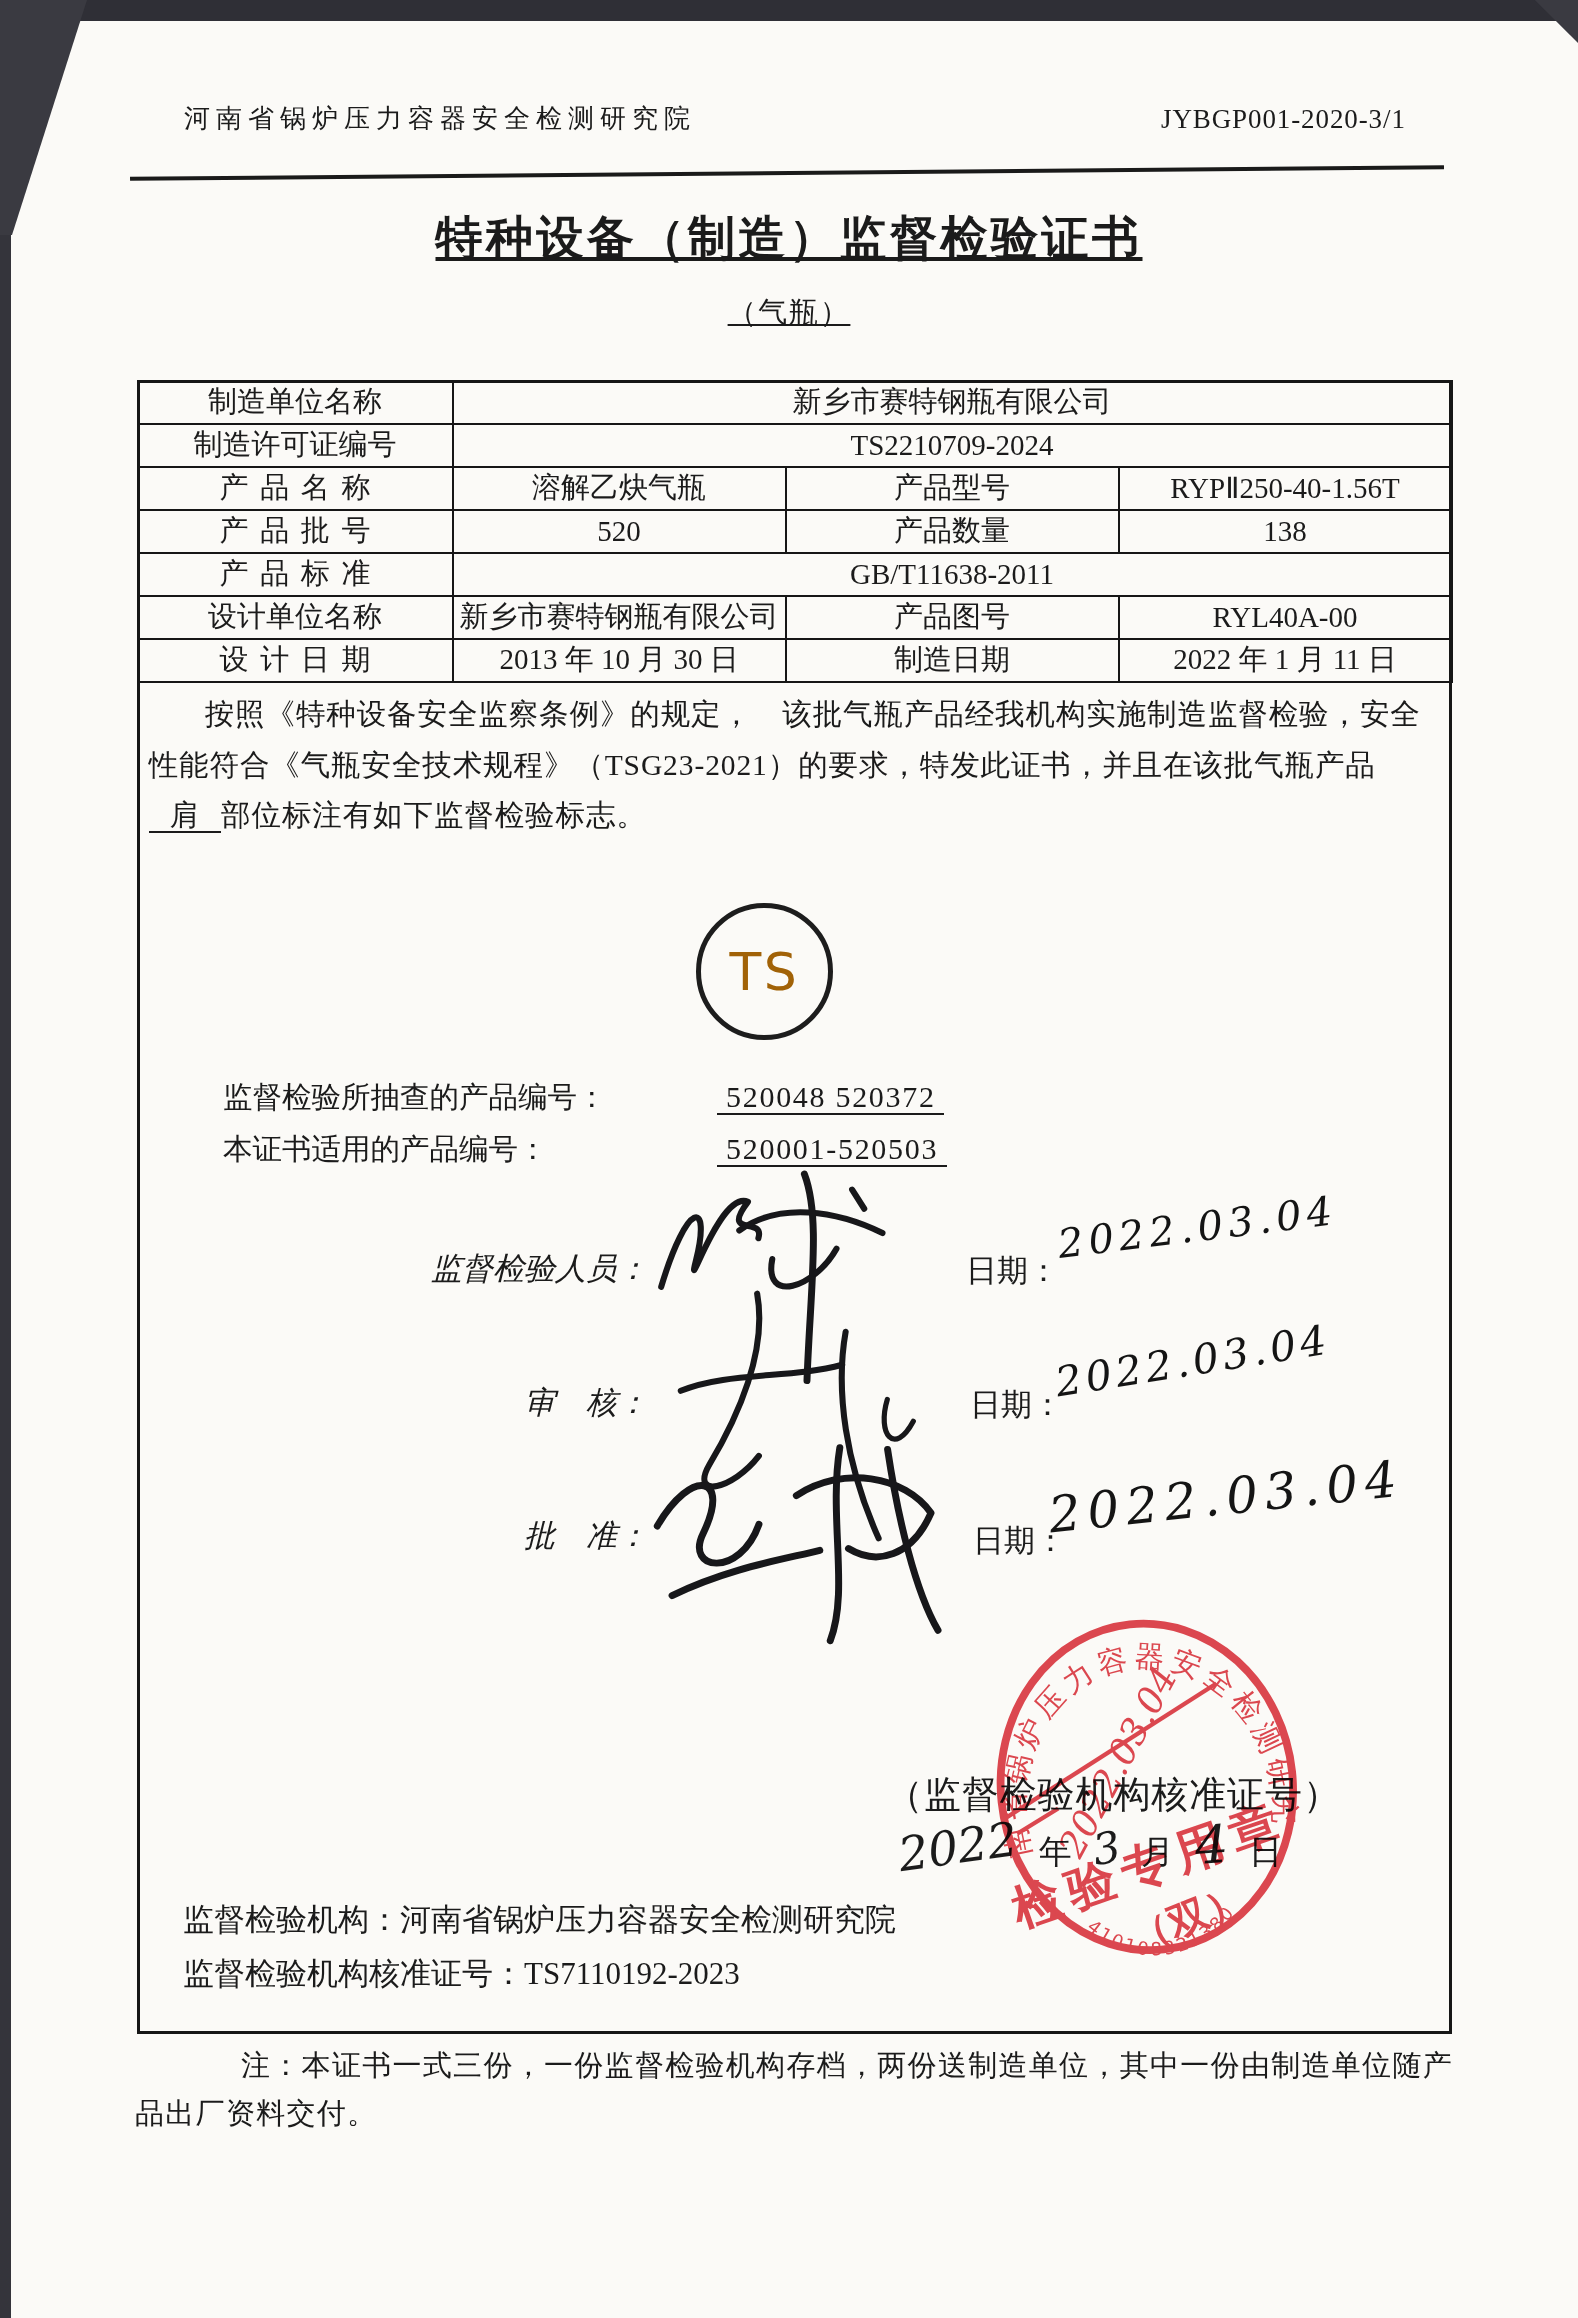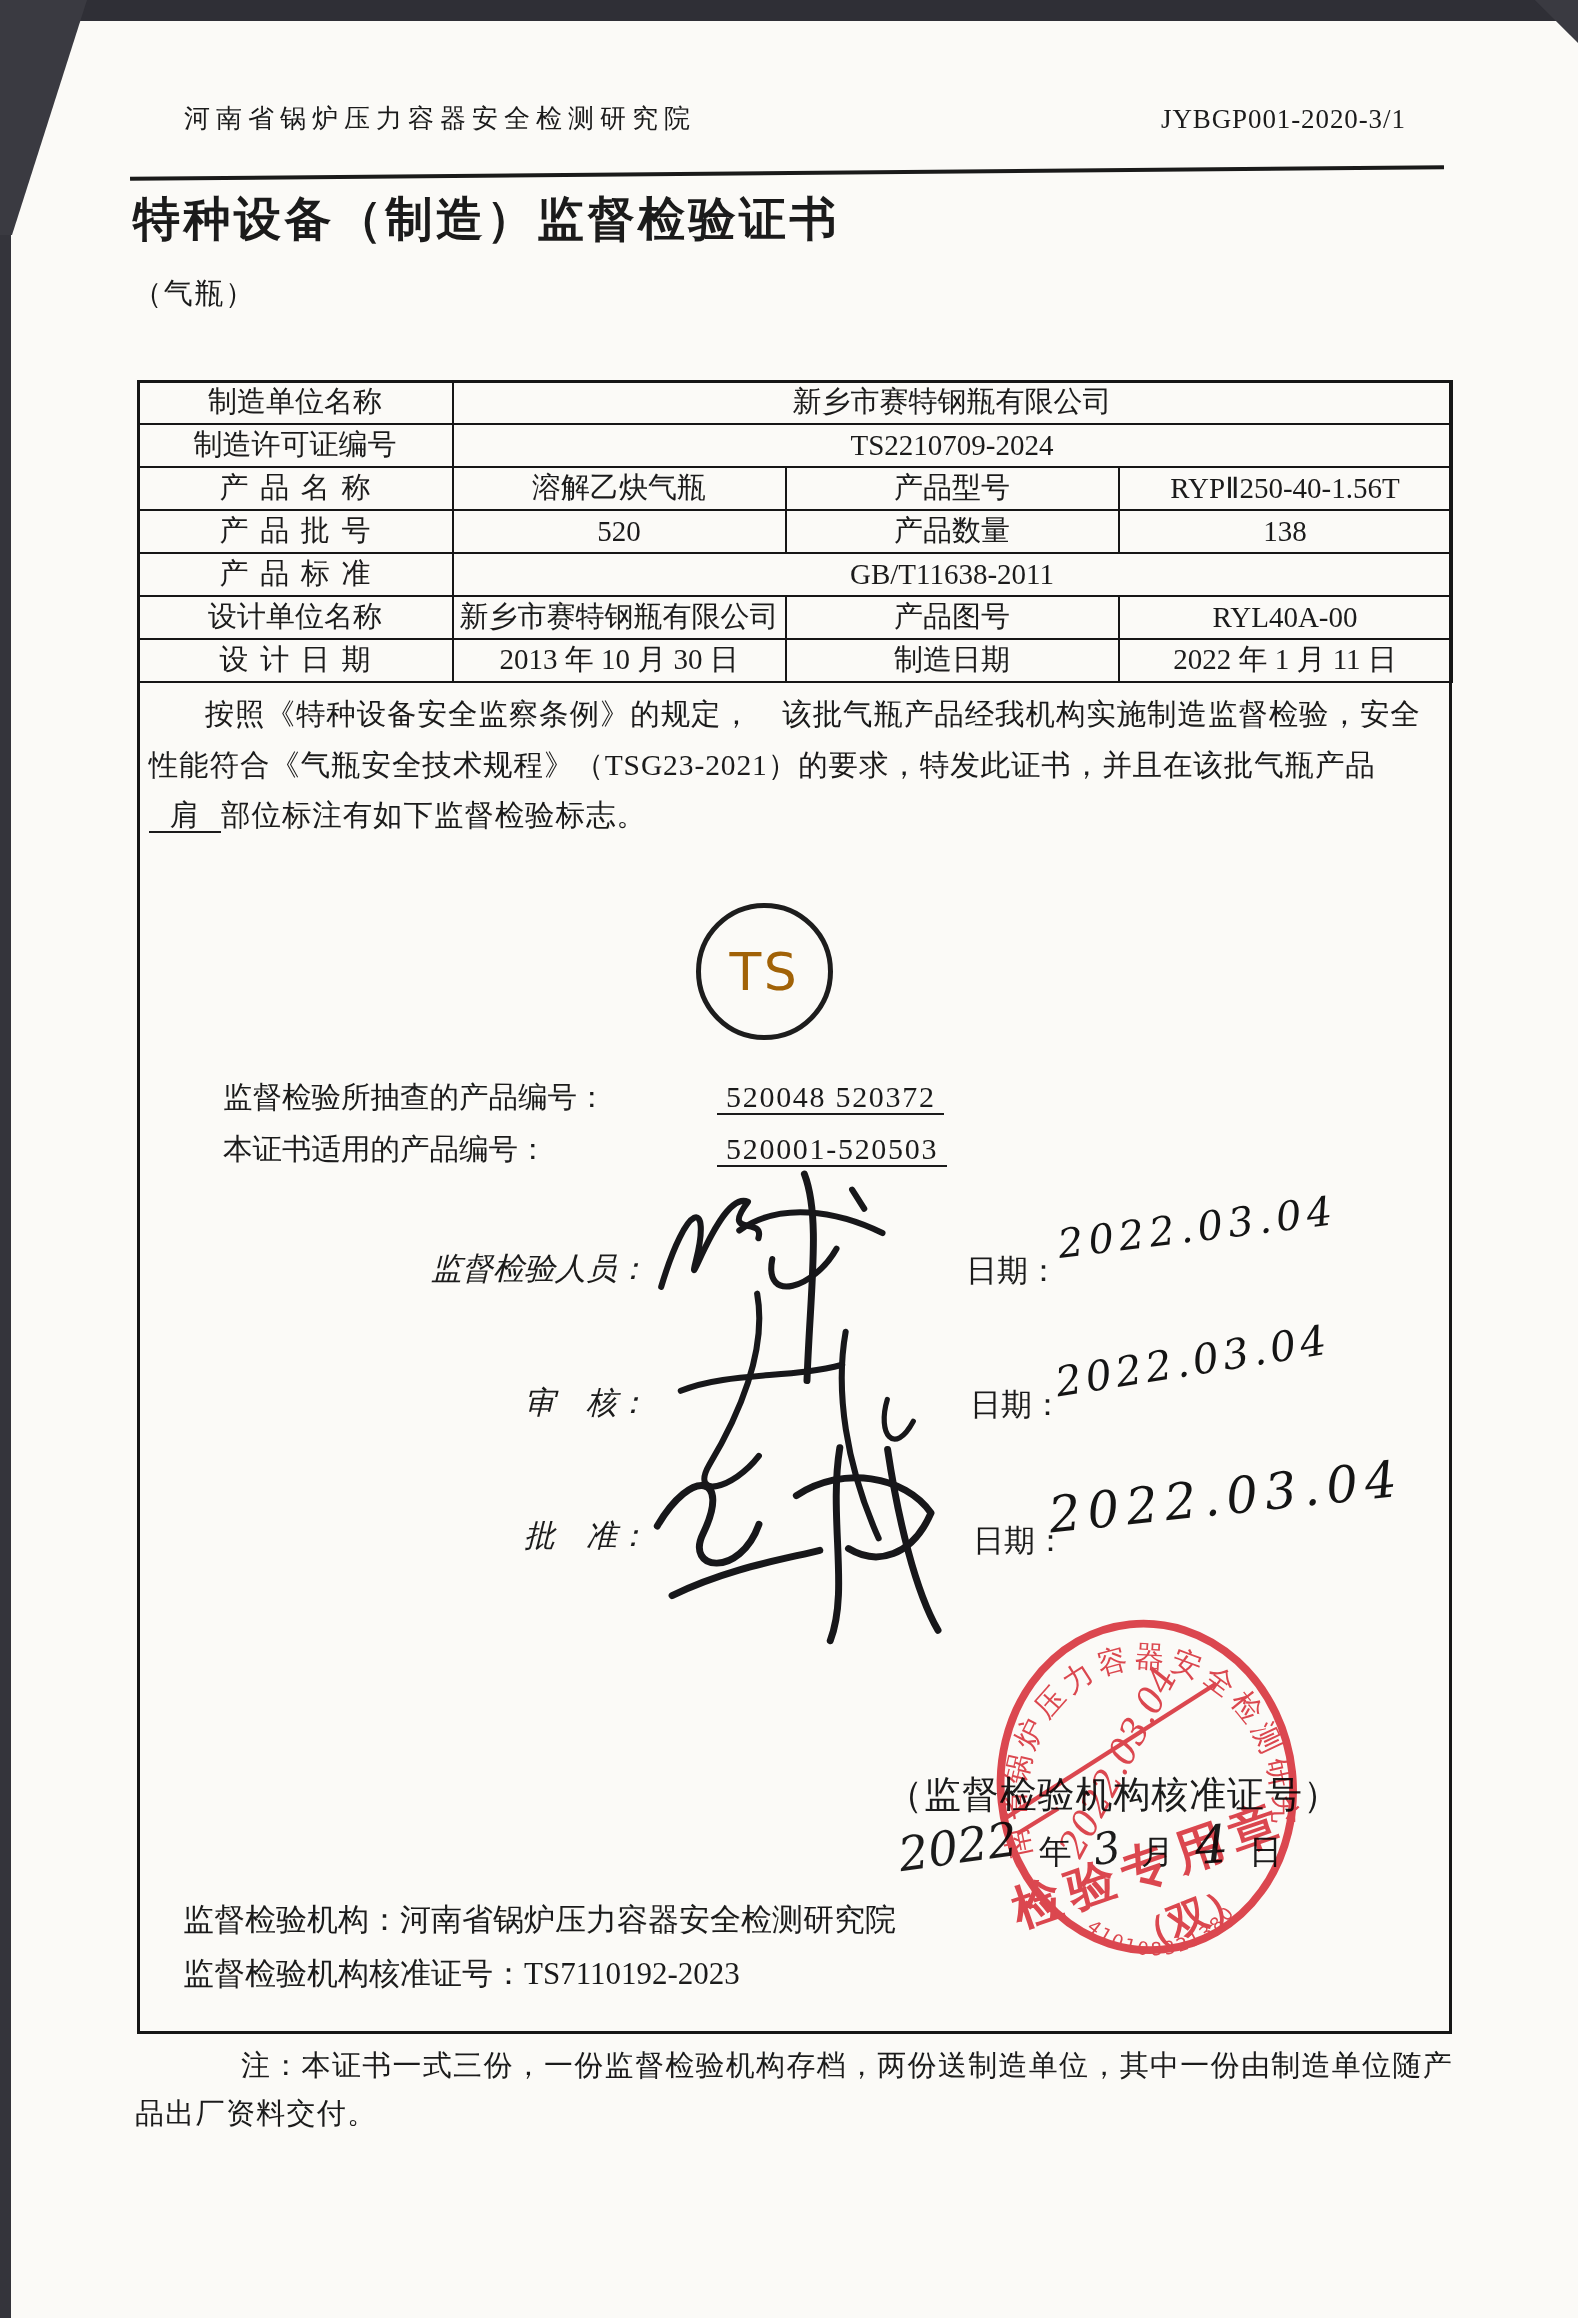--- a/index.html
+++ b/index.html
@@ -13,21 +13,21 @@
   .scan-top{position:absolute;left:0;top:0;width:1578px;height:21px;background:#2f2f36;}
   .scan-left{position:absolute;left:0;top:0;width:11.3px;height:2319px;background:#34343b;}
   .scan-tl{position:absolute;left:0;top:0;width:96px;height:243px;background:#3a3a41;
            clip-path:polygon(0 0,87px 0,12px 235px,0 235px);}
   .scan-tr{position:absolute;right:0;top:0;width:49px;height:43px;background:#3a3a41;
            clip-path:polygon(100% 0,12% 0,100% 100%);}
   
   .hdr-left{position:absolute;left:184px;top:101px;font-size:26px;letter-spacing:6px;}
   .hdr-right{position:absolute;left:1161px;top:104px;font-size:27px;letter-spacing:0.9px;}
   .hdr-rule{position:absolute;left:130px;top:171px;width:1314px;height:3.5px;background:#1a1a1a;transform:rotate(-0.5deg);}
-  .title-wrap{position:absolute;left:133px;top:188px;width:1312px;text-align:left;}
+  .title-wrap{position:absolute;left:133px;top:207px;width:1312px;text-align:center;text-decoration:underline;}
   .doc-title{font-size:47px;font-weight:bold;letter-spacing:3.5px;}
   .doc-subtitle{margin-top:22.6px;font-size:29px;letter-spacing:1.7px;}
   .cert-no{position:absolute;left:818px;top:331px;font-size:34px;}
   
   .main-box{position:absolute;left:137px;top:380px;width:1309px;height:1648px;
             border:3.5px solid #161616;}
   
   table.info{border-collapse:collapse;table-layout:fixed;position:absolute;left:-3.5px;top:-3.5px;width:1316px;}
   table.info td{border:2.6px solid #161616;height:41px;text-align:center;font-size:29px;
                 padding:0 3.5px;overflow:hidden;white-space:nowrap;}

